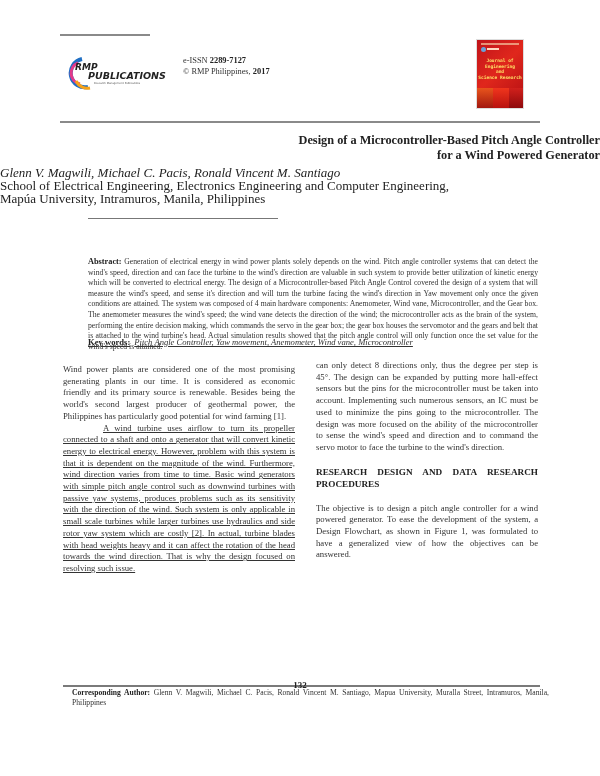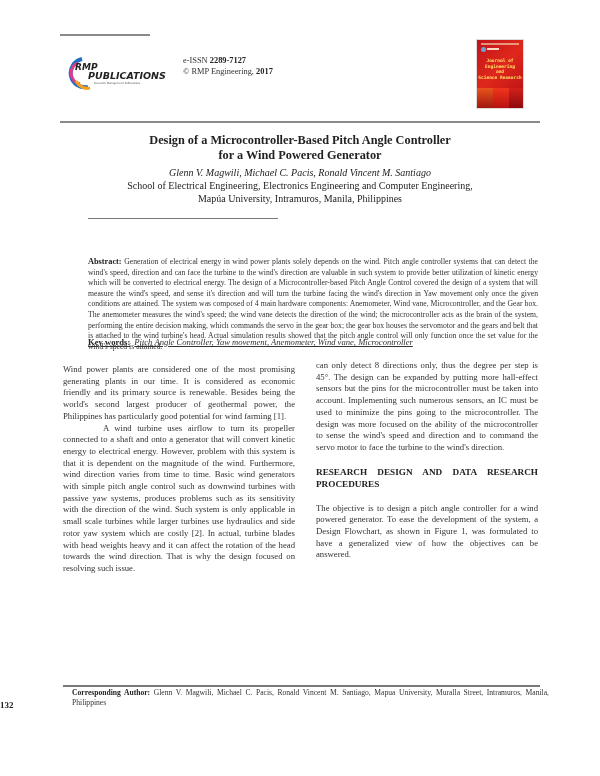--- a/index.html
+++ b/index.html
@@ -11,62 +11,62 @@
   .logo { position:absolute; left:68px; top:53px; width:110px; height:40px; }
   .cover { position:absolute; left:477px; top:40px; width:46px; height:68px;
            background:linear-gradient(135deg,#c0141a 0%, #e0271c 45%, #b10d12 100%); overflow:hidden;
            box-shadow:0 0 0 1px #ddd; }
   .cover .stripe { position:absolute; bottom:0; height:20px; width:16px; }
   .cover .title { position:absolute; top:18px; left:0; right:0; text-align:center; color:#ffe066;
                   font-family:"DejaVu Sans Mono", monospace; font-size:4.5px; line-height:5.5px; font-weight:bold; }
   .cover .tiny { position:absolute; top:3px; left:4px; right:4px; height:2px; background:#f4c7a0; opacity:.7; }
   .cover .circ { position:absolute; top:7px; left:4px; width:5px; height:5px; border-radius:50%; background:#6aa0d8; }
   .cover .lab { position:absolute; top:8px; left:10px; width:12px; height:2px; background:#ffd9c0; }
-  .title-block { position:absolute; left:0; right:0; top:133px; text-align:center; }
+  .title-block { position:absolute; left:0; right:0; top:133px; text-align:right; }
   .title-block h1 { margin:0; font-size:12.3px; line-height:15px; font-weight:bold; color:#222; }
-  .authors { position:absolute; left:0; right:0; top:166px; text-align:center; font-size:10px; line-height:13px; }
+  .authors { position:absolute; left:0; right:0; top:166px; font-size:13px; line-height:13px; }
   .authors .names { font-style:italic; }
   .abs-rule { position:absolute; left:88px; top:218px; width:190px; height:1px; background:#777; }
   .abstract { position:absolute; left:88px; top:221px; width:450px; font-size:7.7px; line-height:10.6px; text-align:justify; color:#333;margin-top:36px; }
   .abstract b { color:#222; font-size:8.3px; }
   .keywords { position:absolute; left:88px; top:337px; font-size:8.6px; text-decoration:underline; color:#333; }
   .keywords b { color:#222; }
   .keywords i { margin-left:4px; }
   .col { position:absolute; font-size:8.7px; line-height:11.7px; text-align:justify; color:#333; }
   .col h2 { margin:0 0 1px 0; font-size:9.2px; line-height:12px; font-weight:bold; color:#222; }
   .col p { margin:0; }
-  .col .indent { text-indent:40px; }
+  .col .indent { text-indent:40px;text-decoration:underline; }
   .col-left { left:63px; top:364px; width:232px; }
   .col-right { left:316px; top:360px; width:222px; }
   .sp { height:12px; }
   .foot-rule { position:absolute; left:63px; top:685px; width:477px; height:1.5px; background:#7a7a7a; }
   .footnote { position:absolute; left:72px; top:688px; width:477px; font-size:7.6px; line-height:10.4px; text-align:justify; color:#333; }
   .footnote b { color:#222; }
-  .pagenum { position:absolute; left:0; right:0; top:700px; font-size:9px; font-weight:bold; color:#222; }
+  .pagenum { position:absolute; left:0; right:0; top:680px; text-align:center; font-size:9px; font-weight:bold; color:#222; }
 </style>
 </head>
 <body>
 
 <div class="rule" style="left:60px; top:34px; width:90px; height:1.5px;"></div>
 <div class="rule" style="left:60px; top:121px; width:480px;"></div>
 
 <div class="logo">
   <svg width="110" height="40" viewBox="0 0 110 40">
     <path d="M14 6 A14 14 0 1 0 20 34" fill="none" stroke="#1f6fc4" stroke-width="4"></path>
     <path d="M10 10 A11 11 0 0 0 12 31" fill="none" stroke="#e23a8a" stroke-width="3"></path>
     <path d="M8 28 A13 13 0 0 0 22 35" fill="none" stroke="#f6a21a" stroke-width="3"></path>
     <text x="7" y="17" font-family="DejaVu Sans, sans-serif" font-size="9" font-weight="bold" font-style="italic" fill="#222">RMP</text>
     <text x="20" y="26" font-family="DejaVu Sans, sans-serif" font-size="9.5" font-weight="bold" font-style="italic" fill="#222">PUBLICATIONS</text>
     <text x="26" y="31" font-family="DejaVu Sans, sans-serif" font-size="2.6" fill="#555">Research Management Publications</text>
   </svg>
 </div>
 
 <div class="header-info">
   <div><span>e-ISSN</span> <b>2289-7127</b></div>
-  <div><span>© RMP Engineering,</span> <b>2017</b></div>
+  <div><span>© RMP Philippines,</span> <b>2017</b></div>
 </div>
 
 <div class="cover">
   <div class="tiny"></div>
   <div class="circ"></div>
   <div class="lab"></div>
   <div class="title">
     <div>Journal of</div>
     <div>Engineering</div>
     <div>and</div>

